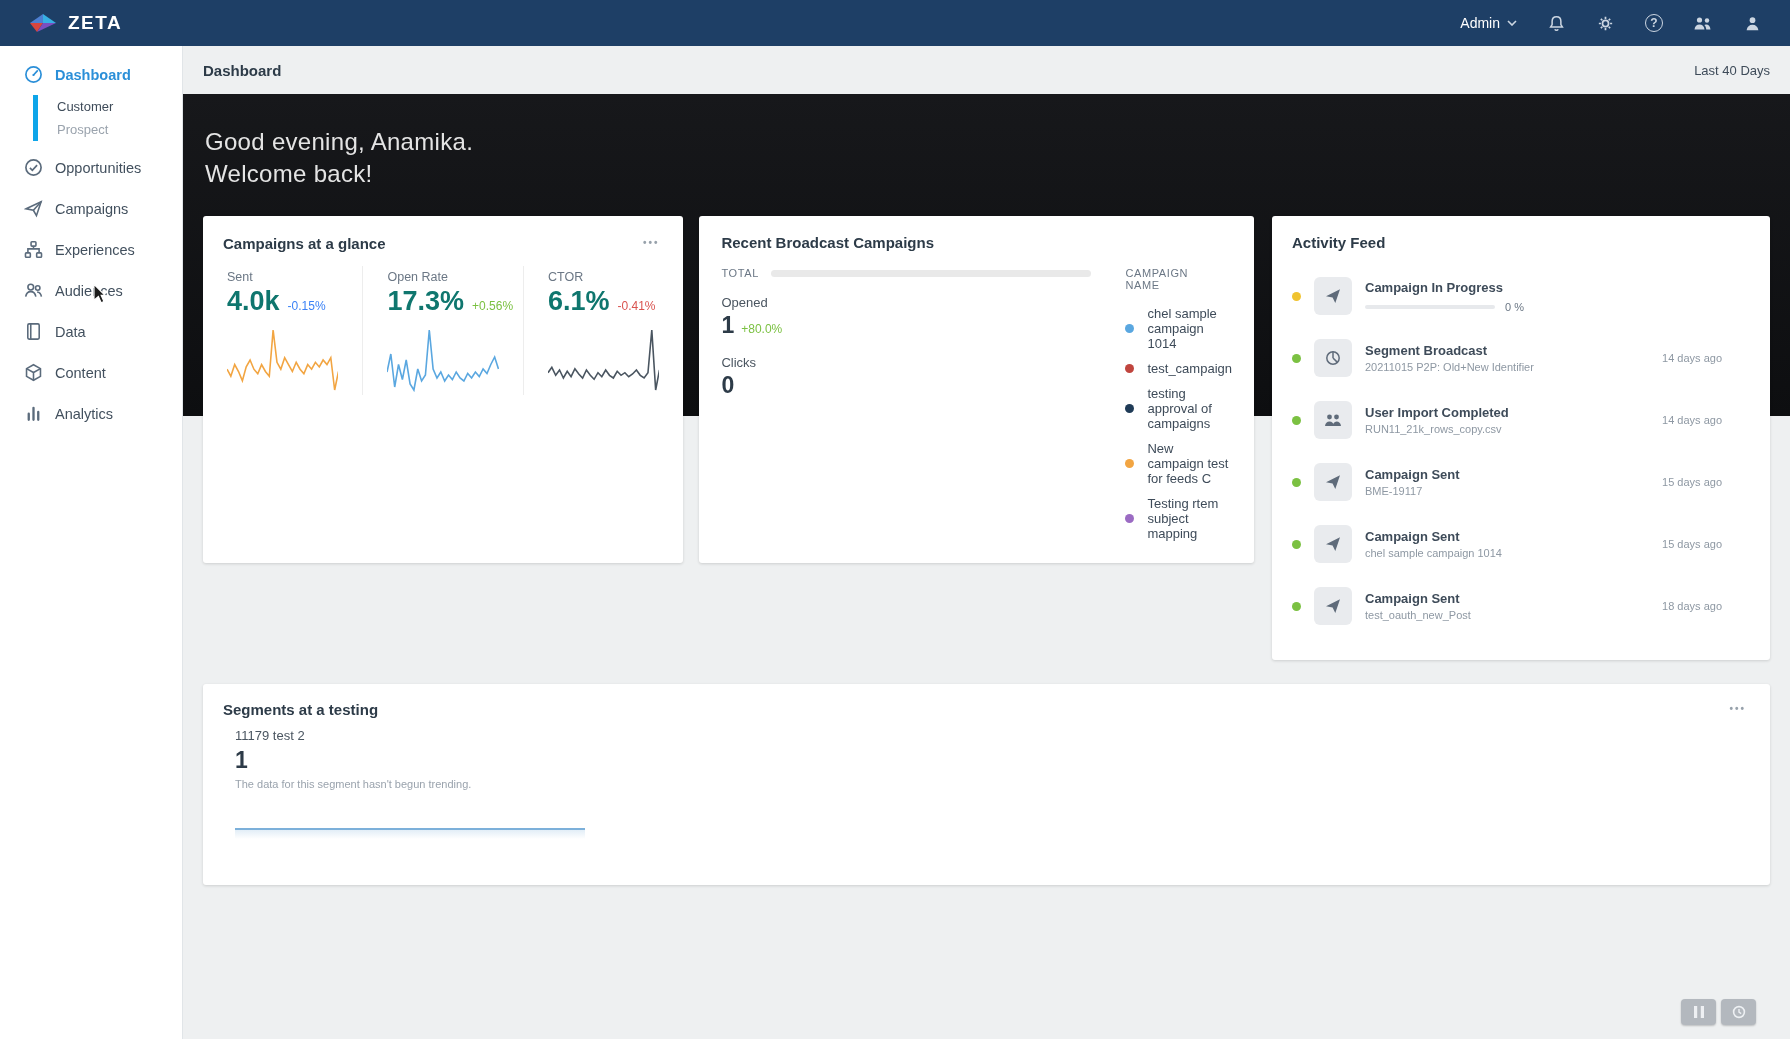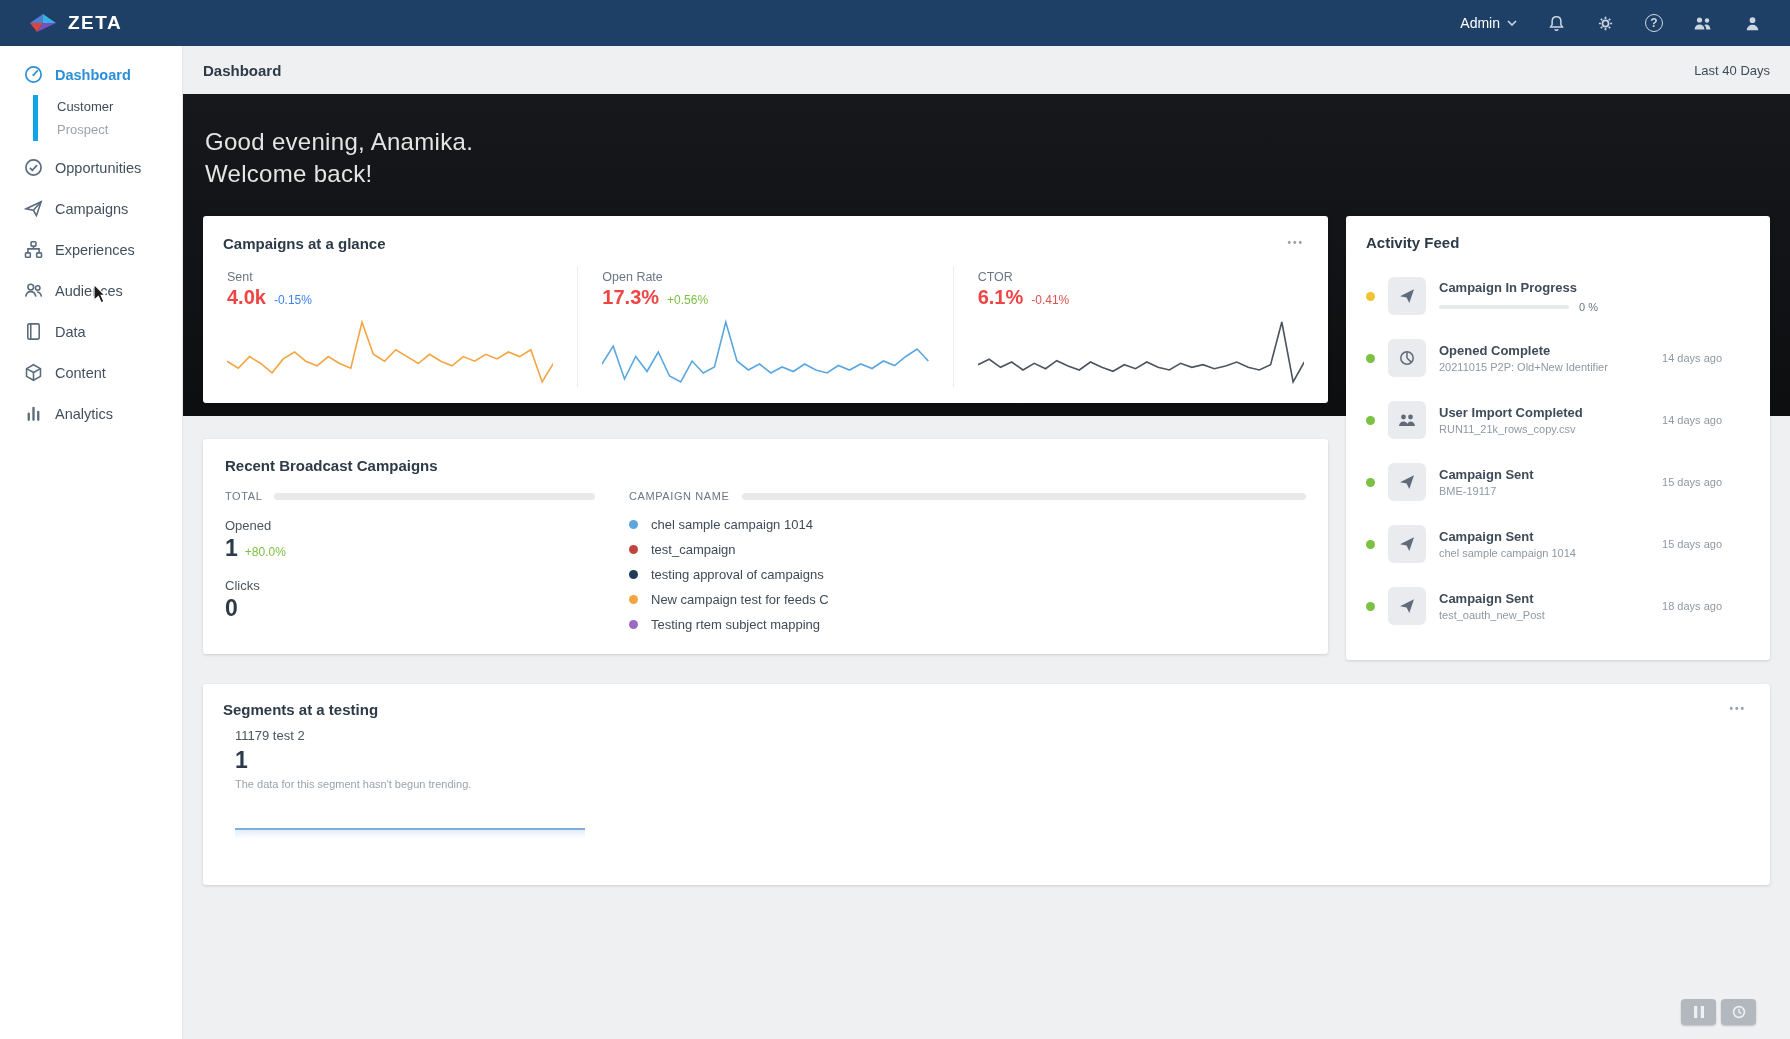--- a/index.html
+++ b/index.html
@@ -34,36 +34,36 @@
   .main { flex: 1; position: relative; overflow: hidden; }
   .page-header { height: 48px; display: flex; align-items: center; justify-content: space-between;
                  padding: 0 20px; }
   .page-title { font-size: 15px; font-weight: bold; color: #2d3b48; margin: 0; }
   .range { font-size: 13px; color: #3e4b59; cursor: pointer; }
   .hero { height: 322px; background: linear-gradient(#17181b, #0d0e10); padding: 32px 22px 0; }
   .greeting { font-size: 24px; font-weight: 300; color: #e4e4e4; letter-spacing: 0.3px;
               line-height: 1.32; }
   .content { margin: -200px 20px 0; position: relative; }
   .row { display: flex; gap: 18px; align-items: flex-start; }
-  .col-left { flex: 1; min-width: 0; display: flex; flex-direction: column; gap: 36px; }
-  .feed-col { width: 424px; flex-shrink: 0; }
+  .col-left { flex: 1; min-width: 0; display: flex; flex-direction: row; gap: 16px; }
+  .feed-col { width: 498px; flex-shrink: 0; }
   .card { background: #fff; border-radius: 3px; box-shadow: 0 1px 3px rgba(0,0,0,0.14); }
   .card-head { display: flex; justify-content: space-between; align-items: center; }
   .card-title { font-size: 15px; font-weight: bold; color: #2d3b48; margin: 0; }
   .more-btn { border: none; background: none; color: #97a1ab; font-size: 10px; font-weight: bold;
               letter-spacing: 2px; cursor: pointer; padding: 4px; line-height: 1; }
   
   .glance-card { padding: 18px 0 16px; }
   .glance-card .card-head { padding: 0 20px; }
   .metrics { display: flex; margin-top: 14px; }
   .metric { flex: 1; padding: 4px 24px 0; min-width: 0; }
   .metric + .metric { border-left: 1px solid #ededed; }
   .metric-label { font-size: 12.5px; color: #6b7785; }
   .metric-valrow { display: flex; align-items: baseline; gap: 8px; margin-top: 2px; }
-  .metric-value { font-size: 20px; font-weight: bold; color: #ef4444; }
+  .metric-value { font-size: 27px; font-weight: bold; color: #0f766e; }
   .metric-delta { font-size: 12px; }
   .spark { width: 100%; height: 72px; margin-top: 6px; display: block; }
   
   .broadcast-card { padding: 18px 22px 22px; }
   .broadcast-body { display: flex; gap: 34px; margin-top: 16px; }
   .stats-col { width: 370px; flex-shrink: 0; }
   .names-col { flex: 1; min-width: 0; }
   .bar-row { display: flex; align-items: center; gap: 12px; }
   .bar-label { font-size: 11px; color: #6b7785; letter-spacing: 0.6px; }
   .bar { flex: 1; height: 7px; background: #e9e9e9; border-radius: 4px; }
@@ -375,21 +375,21 @@
               </div>
               <div class="feed-item">
                 <span class="status-dot" style="background-color: rgb(123, 193, 66);"></span>
                 <span class="tile">
                   <svg width="16" height="16" viewBox="0 0 16 16" fill="none" stroke="#5f6b7a" stroke-width="1.5">
                     <circle cx="8" cy="8" r="6.2"></circle>
                       <path d="M8 8V1.8M8 8l4.4 4.4"></path>
                   </svg>
                 </span>
                 <div class="feed-text">
-                  <div class="feed-title">Opened Complete</div>
+                  <div class="feed-title">Segment Broadcast</div>
                   <div class="feed-sub">20211015 P2P: Old+New Identifier</div>
                 </div>
                 <span class="feed-meta">14 days ago</span>
               </div>
               <div class="feed-item">
                 <span class="tile" style="order:2">
                   <svg width="18" height="14" viewBox="0 0 18 14">
                     <g fill="#5f6b7a">
                       <circle cx="5.5" cy="4" r="2.4"></circle>
                         <circle cx="12.5" cy="4" r="2.4"></circle>

